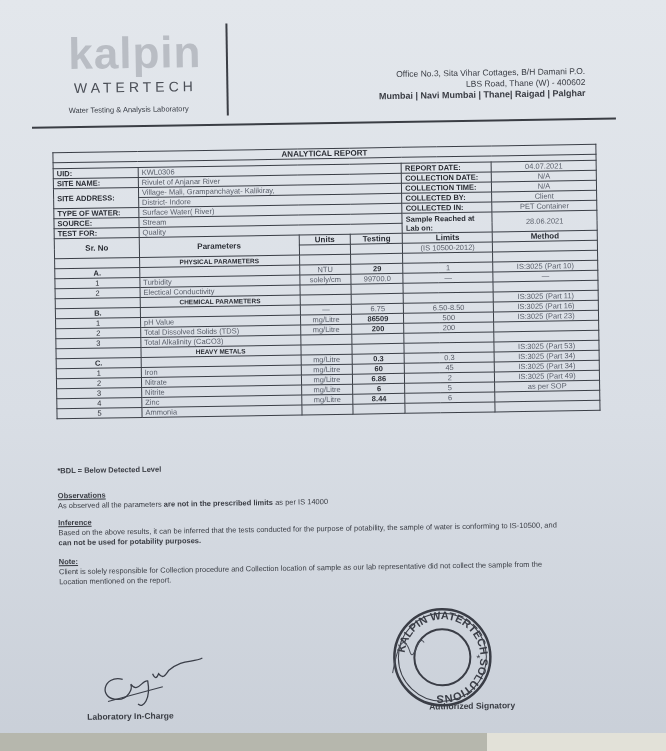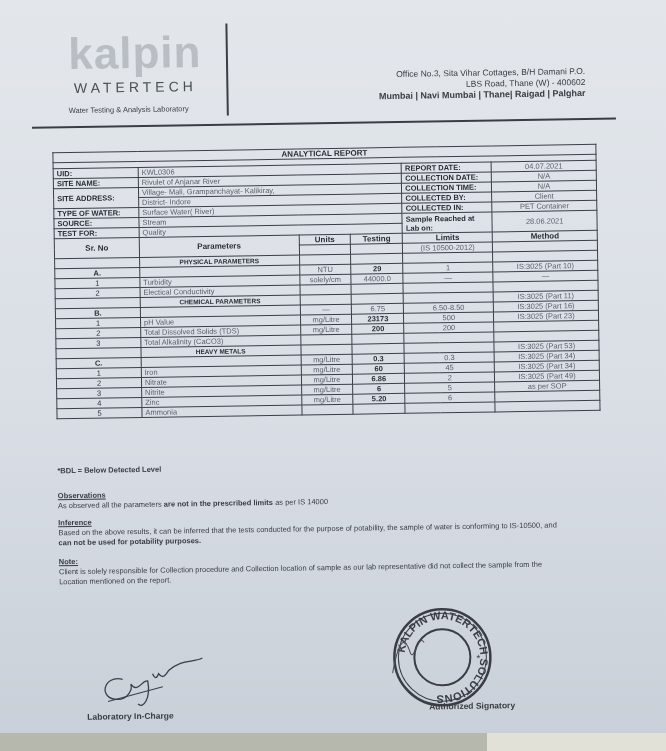--- a/index.html
+++ b/index.html
@@ -139,21 +139,21 @@
       <td></td>
       <td class="c val">NTU</td>
       <td class="c b">29</td>
       <td colspan="2" class="c val">1</td>
       <td class="c val">IS:3025 (Part 10)</td>
     </tr>
     <tr>
       <td class="c">1</td>
       <td class="val">Turbidity</td>
       <td class="c val">solely/cm</td>
-      <td class="c val">44000.0</td>
+      <td class="c val">99700.0</td>
       <td colspan="2" class="c val">—</td>
       <td class="c val">—</td>
     </tr>
     <tr>
       <td class="c">2</td>
       <td class="val">Electical Conductivity</td>
       <td></td>
           <td></td>
           <td colspan="2"></td>
           <td></td>
@@ -172,21 +172,21 @@
       <td></td>
       <td class="c val">—</td>
       <td class="c val">6.75</td>
       <td colspan="2" class="c val">6.50-8.50</td>
       <td class="c val">IS:3025 (Part 16)</td>
     </tr>
     <tr>
       <td class="c">1</td>
       <td class="val">pH Value</td>
       <td class="c val">mg/Litre</td>
-      <td class="c b">23173</td>
+      <td class="c b">86509</td>
       <td colspan="2" class="c val">500</td>
       <td class="c val">IS:3025 (Part 23)</td>
     </tr>
     <tr>
       <td class="c">2</td>
       <td class="val">Total Dissolved Solids (TDS)</td>
       <td class="c val">mg/Litre</td>
       <td class="c b">200</td>
       <td colspan="2" class="c val">200</td>
       <td></td>
@@ -237,21 +237,21 @@
       <td class="val">Nitrite</td>
       <td class="c val">mg/Litre</td>
       <td class="c b">6</td>
       <td colspan="2" class="c val">5</td>
       <td class="c val">as per SOP</td>
     </tr>
     <tr>
       <td class="c">4</td>
       <td class="val">Zinc</td>
       <td class="c val">mg/Litre</td>
-      <td class="c b">5.20</td>
+      <td class="c b">8.44</td>
       <td colspan="2" class="c val">6</td>
       <td></td>
     </tr>
     <tr>
       <td class="c">5</td>
       <td class="val">Ammonia</td>
       <td></td>
           <td></td>
           <td colspan="2"></td>
           <td></td>

